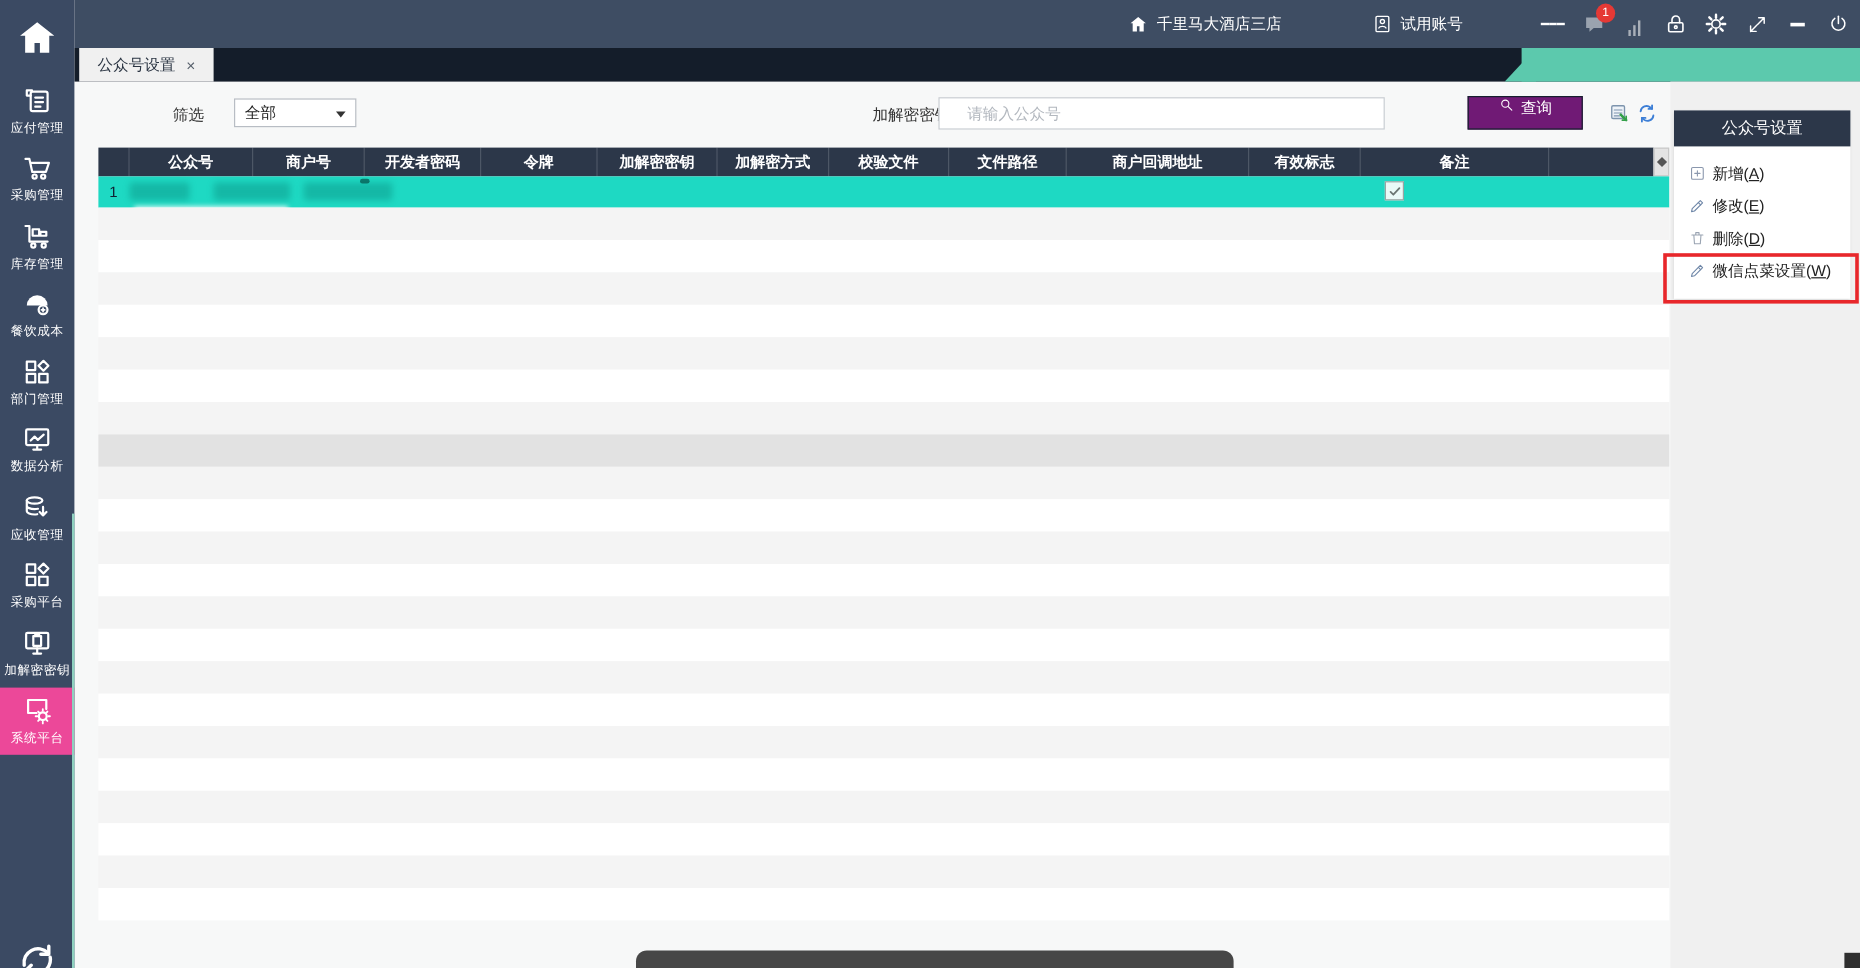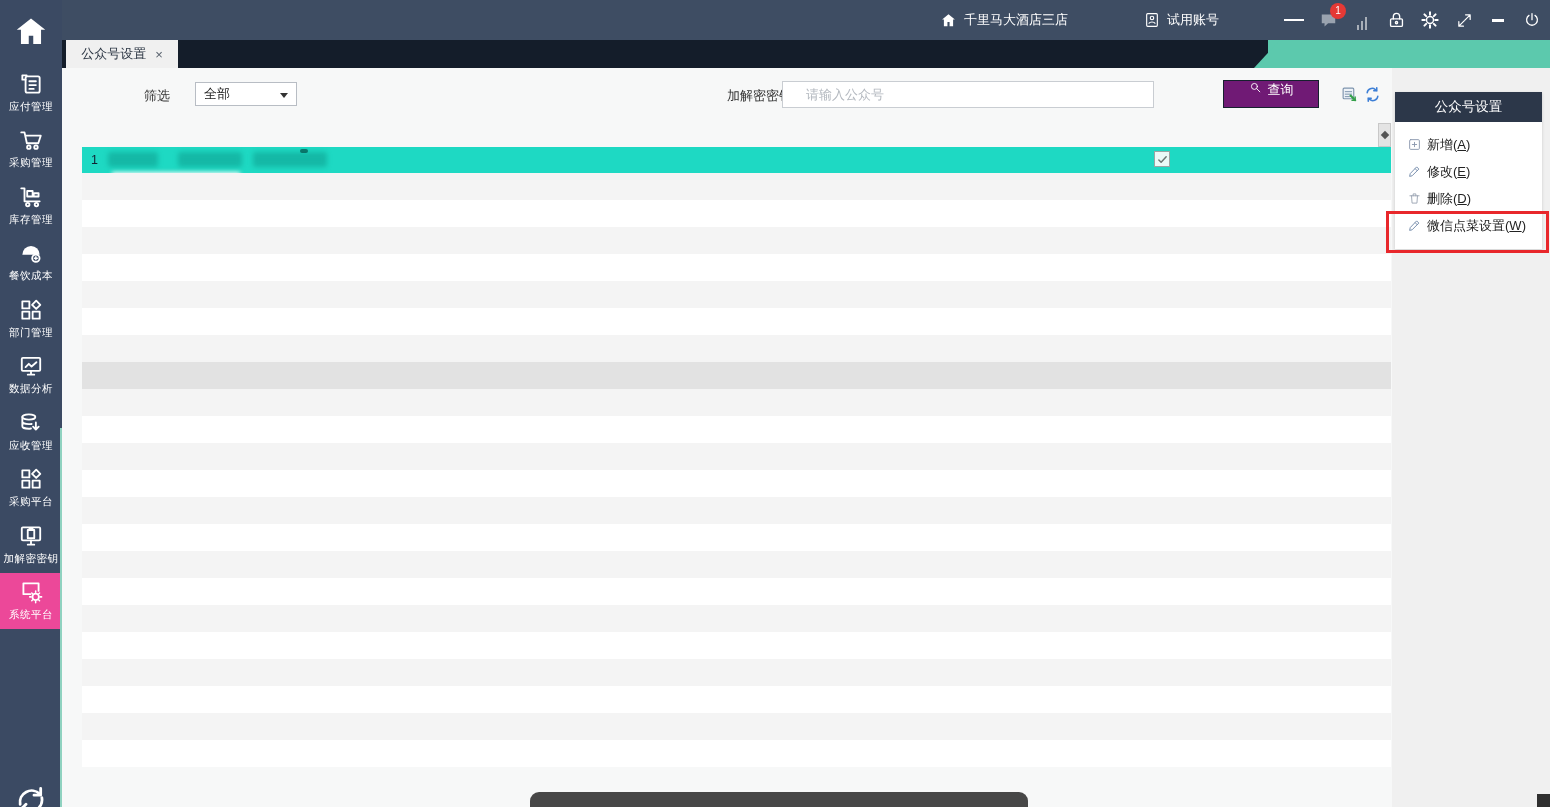--- a/index.html
+++ b/index.html
@@ -278,20 +278,35 @@
   </div>
   <div class="mini-ic" style="left:1364px">
     <svg width="17" height="17" viewBox="0 0 24 24" fill="none" stroke="#3d7fd6" stroke-width="2.2" stroke-linecap="round">
         <path d="M4.5 9.5A7 7 0 0 1 16 5l1.5 1.4"></path>
         <path d="M18 2.5v4.2h-4.2"></path>
         <path d="M19.5 14.5A7 7 0 0 1 8 19l-1.5-1.4"></path>
         <path d="M6 21.5v-4.2h4.2"></path>
       </svg>
   </div>
 
+  <div class="thead">
+    <div class="th" style="width:25px"></div>
+    <div class="th" style="width:103px">公众号</div>
+    <div class="th" style="width:93px">商户号</div>
+    <div class="th" style="width:97px">开发者密码</div>
+    <div class="th" style="width:97px">令牌</div>
+    <div class="th" style="width:100px">加解密密钥</div>
+    <div class="th" style="width:93px">加解密方式</div>
+    <div class="th" style="width:100px">校验文件</div>
+    <div class="th" style="width:98px">文件路径</div>
+    <div class="th" style="width:152px">商户回调地址</div>
+    <div class="th" style="width:93px">有效标志</div>
+    <div class="th" style="width:157px">备注</div>
+    <div class="th" style="width:88px"></div>
+  </div>
   <div class="colbtn">
       <div class="diamond"></div>
     </div>
 
   <div class="row1">
     <div class="num">1</div>
     <div class="blob" style="left:26px;width:50px"></div>
     <div class="blob" style="left:96px;width:64px"></div>
     <div class="blob" style="left:171px;width:74px"></div>
     <div class="blob" style="left:218px;width:8px;top:2px;height:4px;filter:none;background:rgba(0,60,55,.6)"></div>

